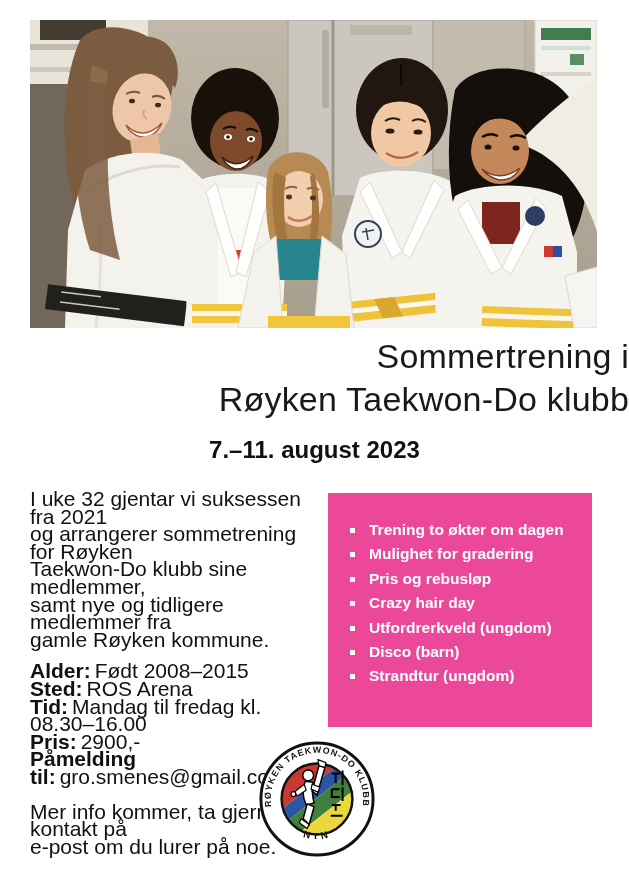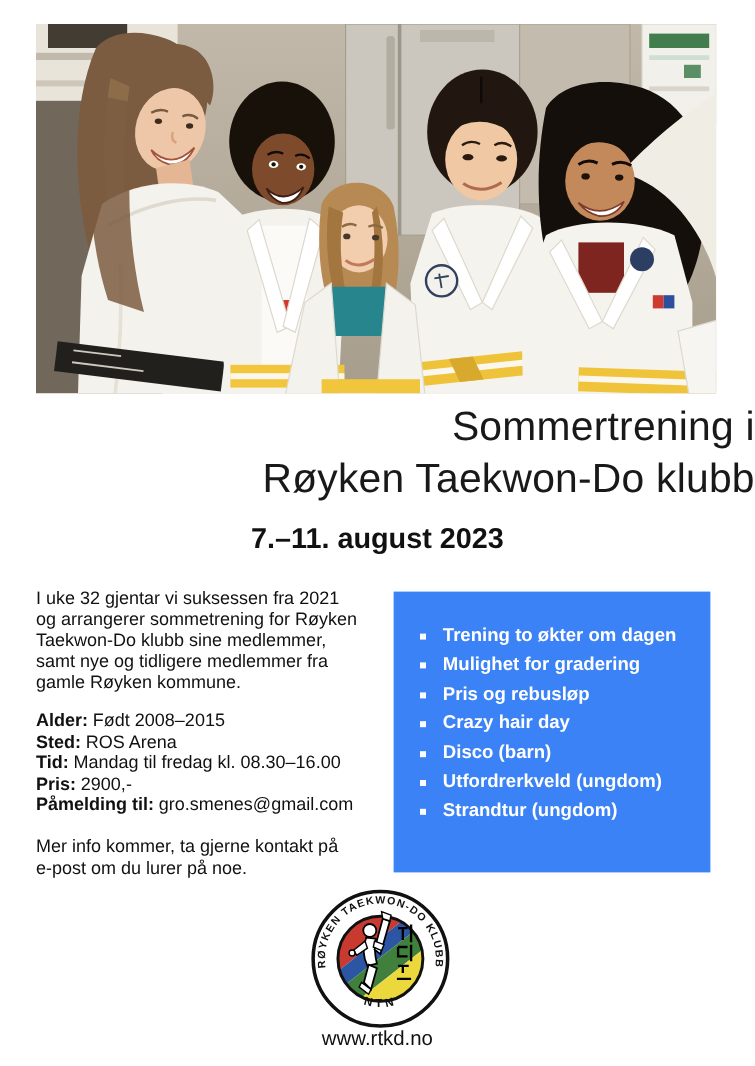--- a/index.html
+++ b/index.html
@@ -11,29 +11,29 @@
   .photo{position:absolute;left:30px;top:20px;width:567px;height:308px;overflow:hidden;}
   .photo svg{display:block;}
   
   .title{position:absolute;left:0;width:629px;text-align:right;
          font-size:34px;font-weight:300;letter-spacing:.2px;color:#191919;line-height:1;}
   .title.l1{top:339px;}
   .title.l2{top:382px;}
   .date{position:absolute;left:0;top:436px;width:629px;text-align:center;
         font-size:24px;font-weight:700;color:#111;}
   
-  .leftcol{position:absolute;left:30px;top:490px;width:292px;font-size:15px;line-height:17.6px;color:#111;}
+  .leftcol{position:absolute;left:30px;top:490px;width:292px;font-size:21px;line-height:17.6px;color:#111;}
   .intro,.note{white-space:pre-line;margin:0;}
   .details{margin-top:14px;}
   .detail-row b{font-weight:700;}
   .detail-row span{margin-left:4px;text-align:right;}
   .note{margin-top:17px;}
   
   .bluebox{position:absolute;left:328px;top:493px;width:264px;height:234px;
-           background:#3b82f6;box-sizing:border-box;padding:25px 10px 0 22px;}
+           background:#ec4899;box-sizing:border-box;padding:25px 10px 0 22px;}
   .bluebox ul{list-style:none;margin:0;padding:0;}
   .bluebox li{display:flex;align-items:flex-start;color:#ffffff;
               font-size:15.5px;font-weight:600;line-height:24.4px;}
   .bullet-sq{flex:0 0 auto;width:5px;height:5px;background:#ffffff;margin:10px 14px 0 0;}
   
   .logo{position:absolute;left:258px;top:740px;width:118px;height:118px;}
   .website{position:absolute;left:0;top:856px;width:629px;text-align:center;
            font-size:17px;color:#111;}
 </style>
 </head>
@@ -237,26 +237,26 @@
         </li>
 
         <li>
           <span class="bullet-sq"></span>
           <span>Crazy hair day</span>
         </li>
 
 
         <li>
           <span class="bullet-sq"></span>
+          <span>Utfordrerkveld (ungdom)</span>
+        </li>
+
+        <li>
+          <span class="bullet-sq"></span>
           <span>Disco (barn)</span>
-        </li>
-
-        <li>
-          <span class="bullet-sq"></span>
-          <span>Utfordrerkveld (ungdom)</span>
         </li>
 
         <li>
           <span class="bullet-sq"></span>
           <span>Strandtur (ungdom)</span>
         </li>
       </ul>
   </div>
 
   <div class="logo">
@@ -298,15 +298,14 @@
       </g>
       <text font-family="Liberation Sans, sans-serif" font-size="9" font-weight="bold" fill="#111111" letter-spacing="1.1">
         <textPath href="#arcTop" startOffset="50%" text-anchor="middle">RØYKEN TAEKWON-DO KLUBB</textPath>
       </text>
       <text font-family="Liberation Sans, sans-serif" font-size="10" font-weight="bold" fill="#111111" letter-spacing="3">
         <textPath href="#arcBottom" startOffset="50%" text-anchor="middle">NTN</textPath>
       </text>
     </svg>
   </div>
 
-  <div class="website">www.rtkd.no</div>
 
 </div>
 
 </body></html>

